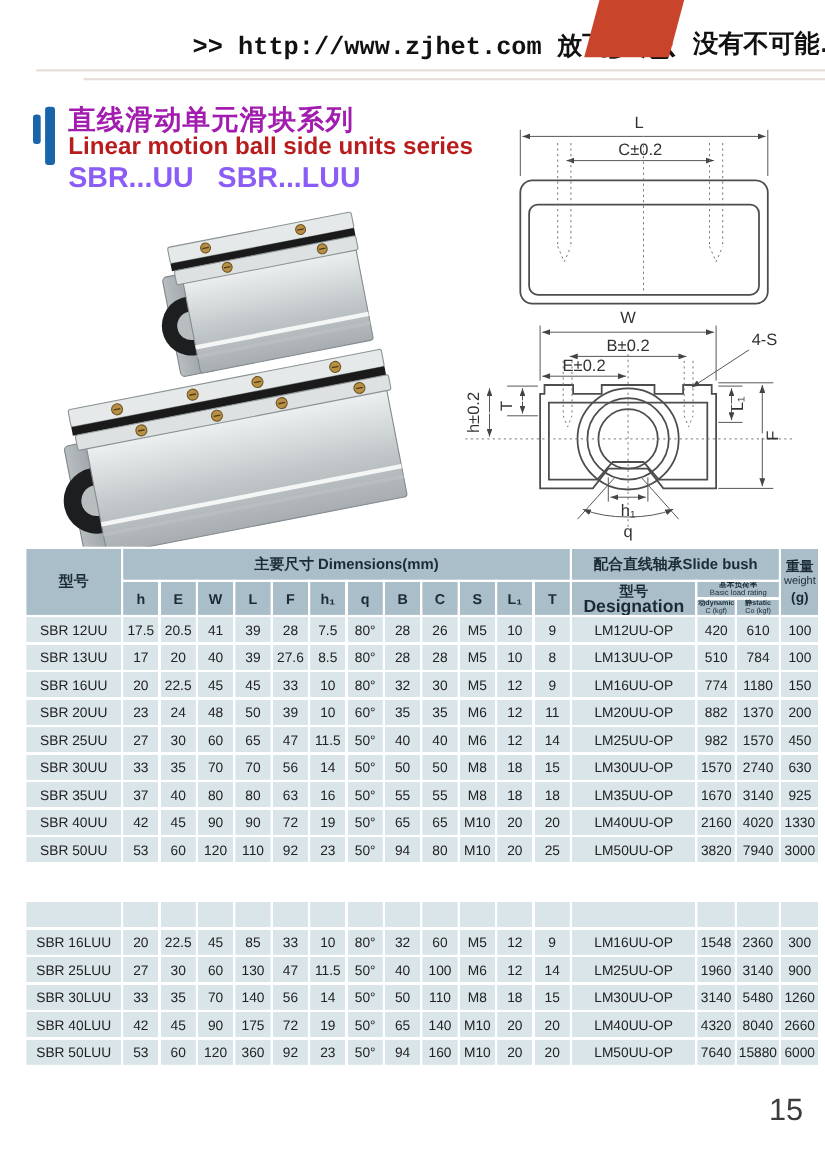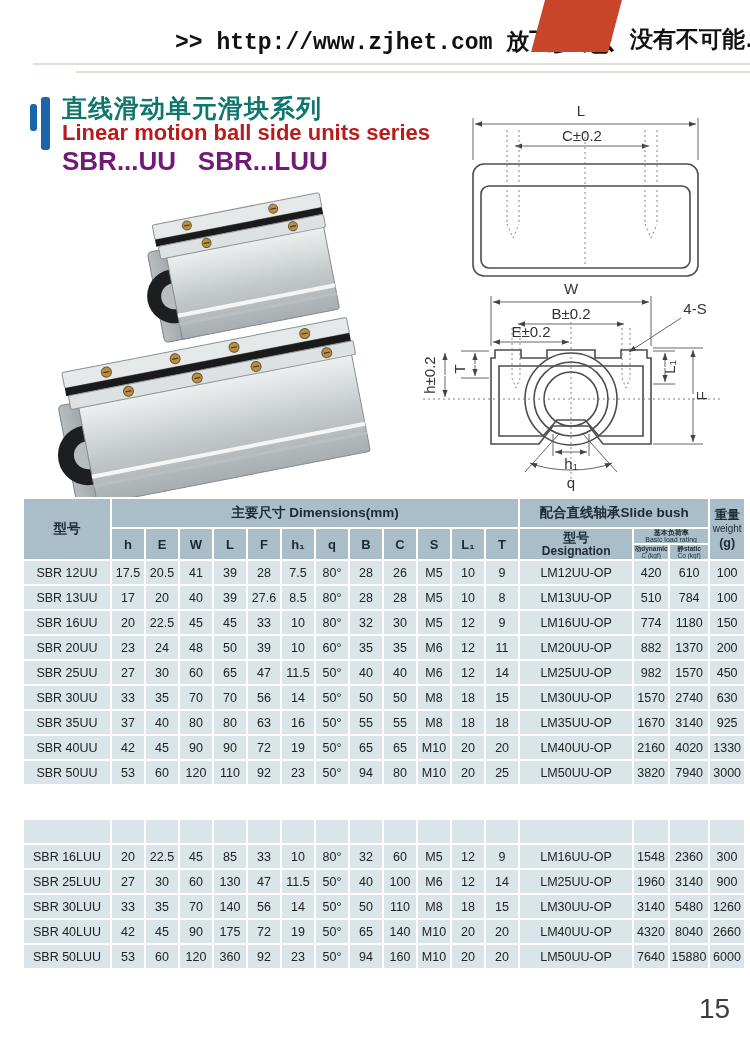--- a/index.html
+++ b/index.html
@@ -14,40 +14,40 @@
   .hdr-slogan-lg { font-size:31px; }
   .hdr-red { position:absolute; left:545px; top:0; width:77px; height:52px;
              background:#c8452c; transform:skewX(-15deg); transform-origin:top left; }
   .hdr-tagline { position:absolute; left:630px; top:24px; font-size:23px; font-weight:bold; color:#111; white-space:nowrap; }
   .rule1 { position:absolute; left:33px; right:0; top:63px; height:2px; background:#e8dcd9; }
   .rule2 { position:absolute; left:76px; right:0; top:71px; height:2px; background:#e8dcd9; }
 
   
   .tbar1 { position:absolute; left:30px; top:104px; width:7px; height:27px; background:#1a65a9; border-radius:3px; }
   .tbar2 { position:absolute; left:41px; top:97px; width:9px; height:53px; background:#1a65a9; border-radius:3px; }
-  .title-cn { position:absolute; left:62px; top:92px; font-size:25px; font-weight:bold; color:#0f766e; letter-spacing:1px; }
+  .title-cn { position:absolute; left:62px; top:92px; font-size:25px; font-weight:bold; color:#a21caf; letter-spacing:1px; }
   .title-en { position:absolute; left:62px; top:120px; font-size:22px; font-weight:bold; color:#b91c1c; }
-  .title-models { position:absolute; left:62px; top:146px; font-size:26px; font-weight:bold; color:#701a75; white-space:pre; }
+  .title-models { position:absolute; left:62px; top:146px; font-size:26px; font-weight:bold; color:#8b5cf6; white-space:pre; }
 
   
   .svg-abs { position:absolute; }
   .dwg text { font-family:"Liberation Sans","DejaVu Sans",sans-serif; font-size:15px; fill:#333; }
 
   
   table.spec { position:absolute; left:22px; width:722px; border-collapse:collapse; table-layout:fixed; }
   table.spec th, table.spec td { border:2px solid #fff; text-align:center; vertical-align:middle;
        overflow:hidden; padding:0; }
   table.spec thead th { background:#a9bec9; color:#1c2a33; font-weight:bold; }
   table.spec tbody td { background:#d9e5e9; color:#222; font-size:12.5px; height:25px; font-weight:normal; }
   .g-hdr { font-size:13.5px;margin-top:13px; }
   .letters th { font-size:13px; }
   .mini  { font-size:7px; line-height:7px; font-weight:bold; }
   .mini2 { font-size:6.5px; line-height:7px; font-weight:bold; }
   .desig-cn { font-size:13px; line-height:15px; display:block; }
-  .desig-en { font-size:12px; line-height:13px; display:block; }
+  .desig-en { font-size:16px; line-height:13px; display:block; }
   .wt-l { display:block; line-height:14px; font-size:12.5px; }
   .wt-l.en { font-size:10px; font-weight:normal; }
   tr.strip td { height:6px; }
 
   
   .page-num { position:absolute; left:699px; top:993px; font-size:28px; color:#3c3c3c; }
   .watermark { position:absolute; left:596px; top:1019px; font-size:19px; color:#8d8279; letter-spacing:1px; }
 </style>
 </head>
 <body>

